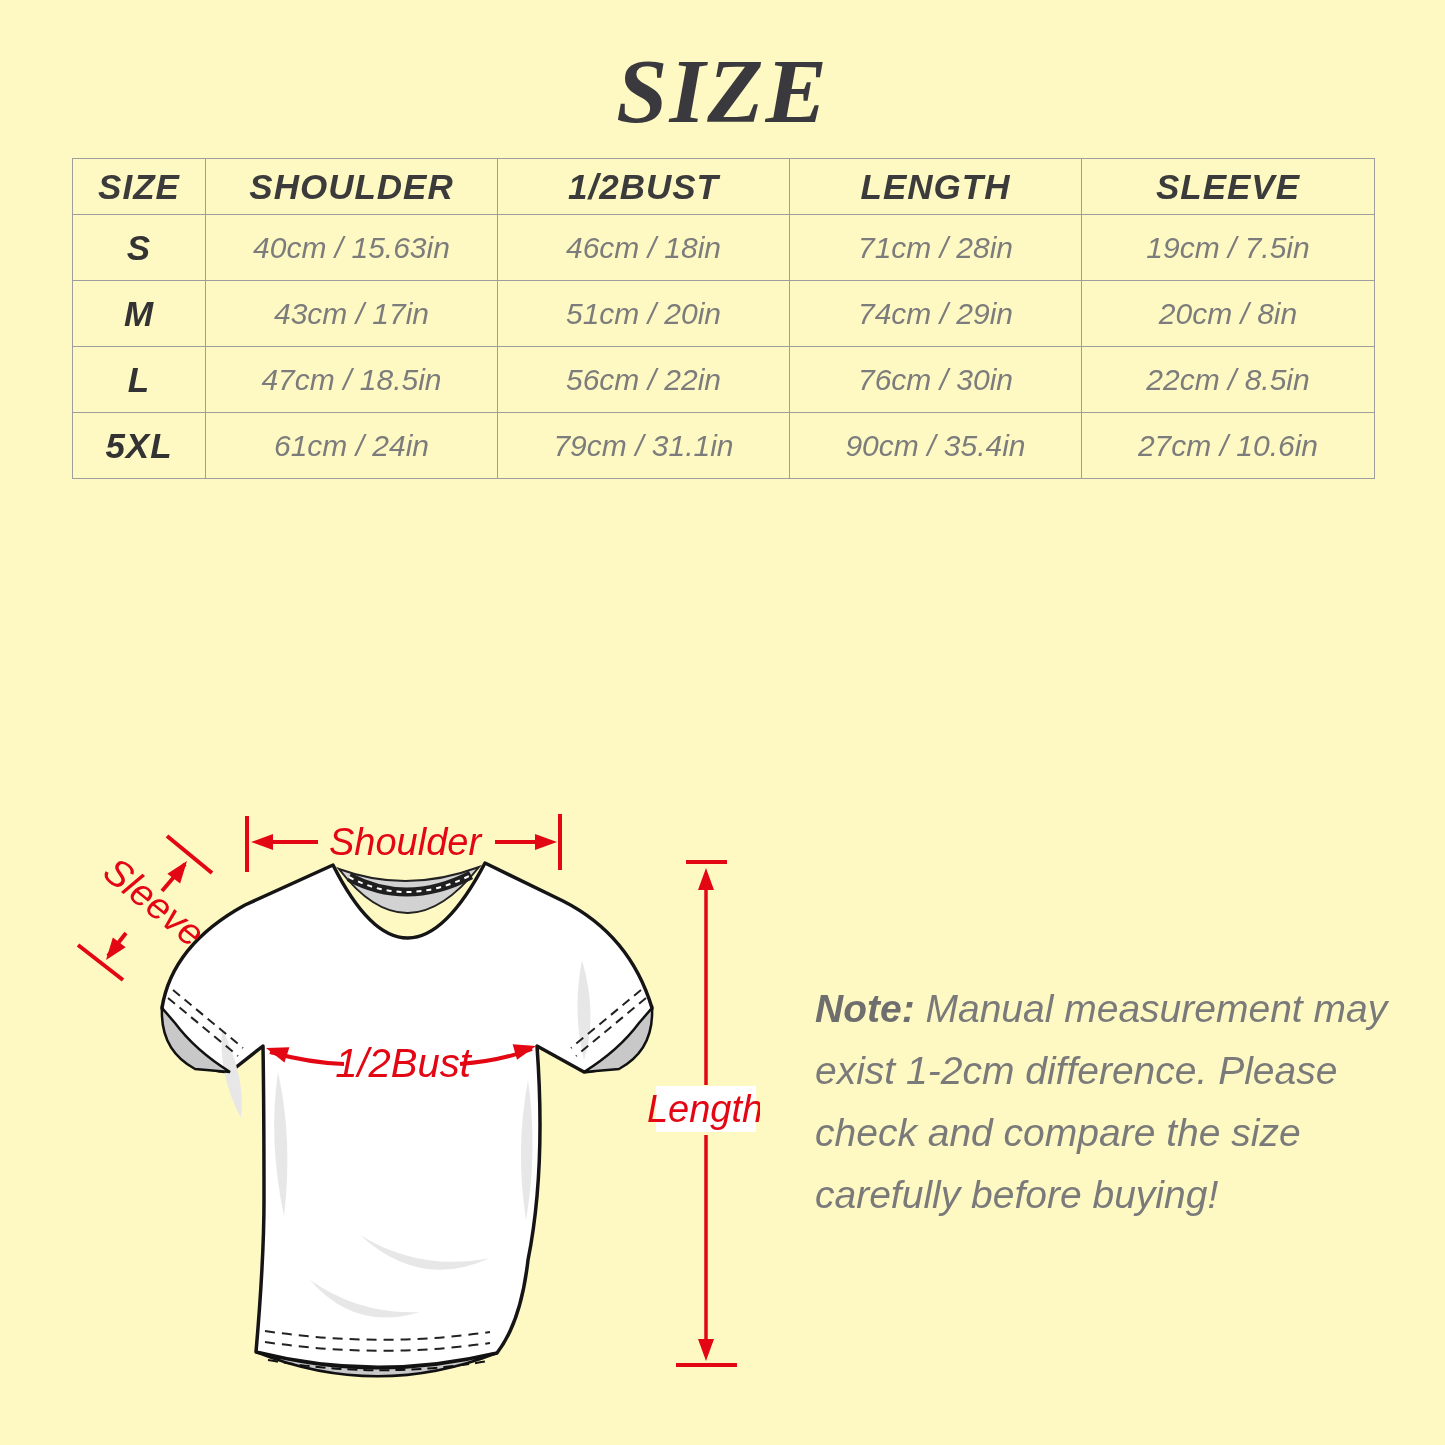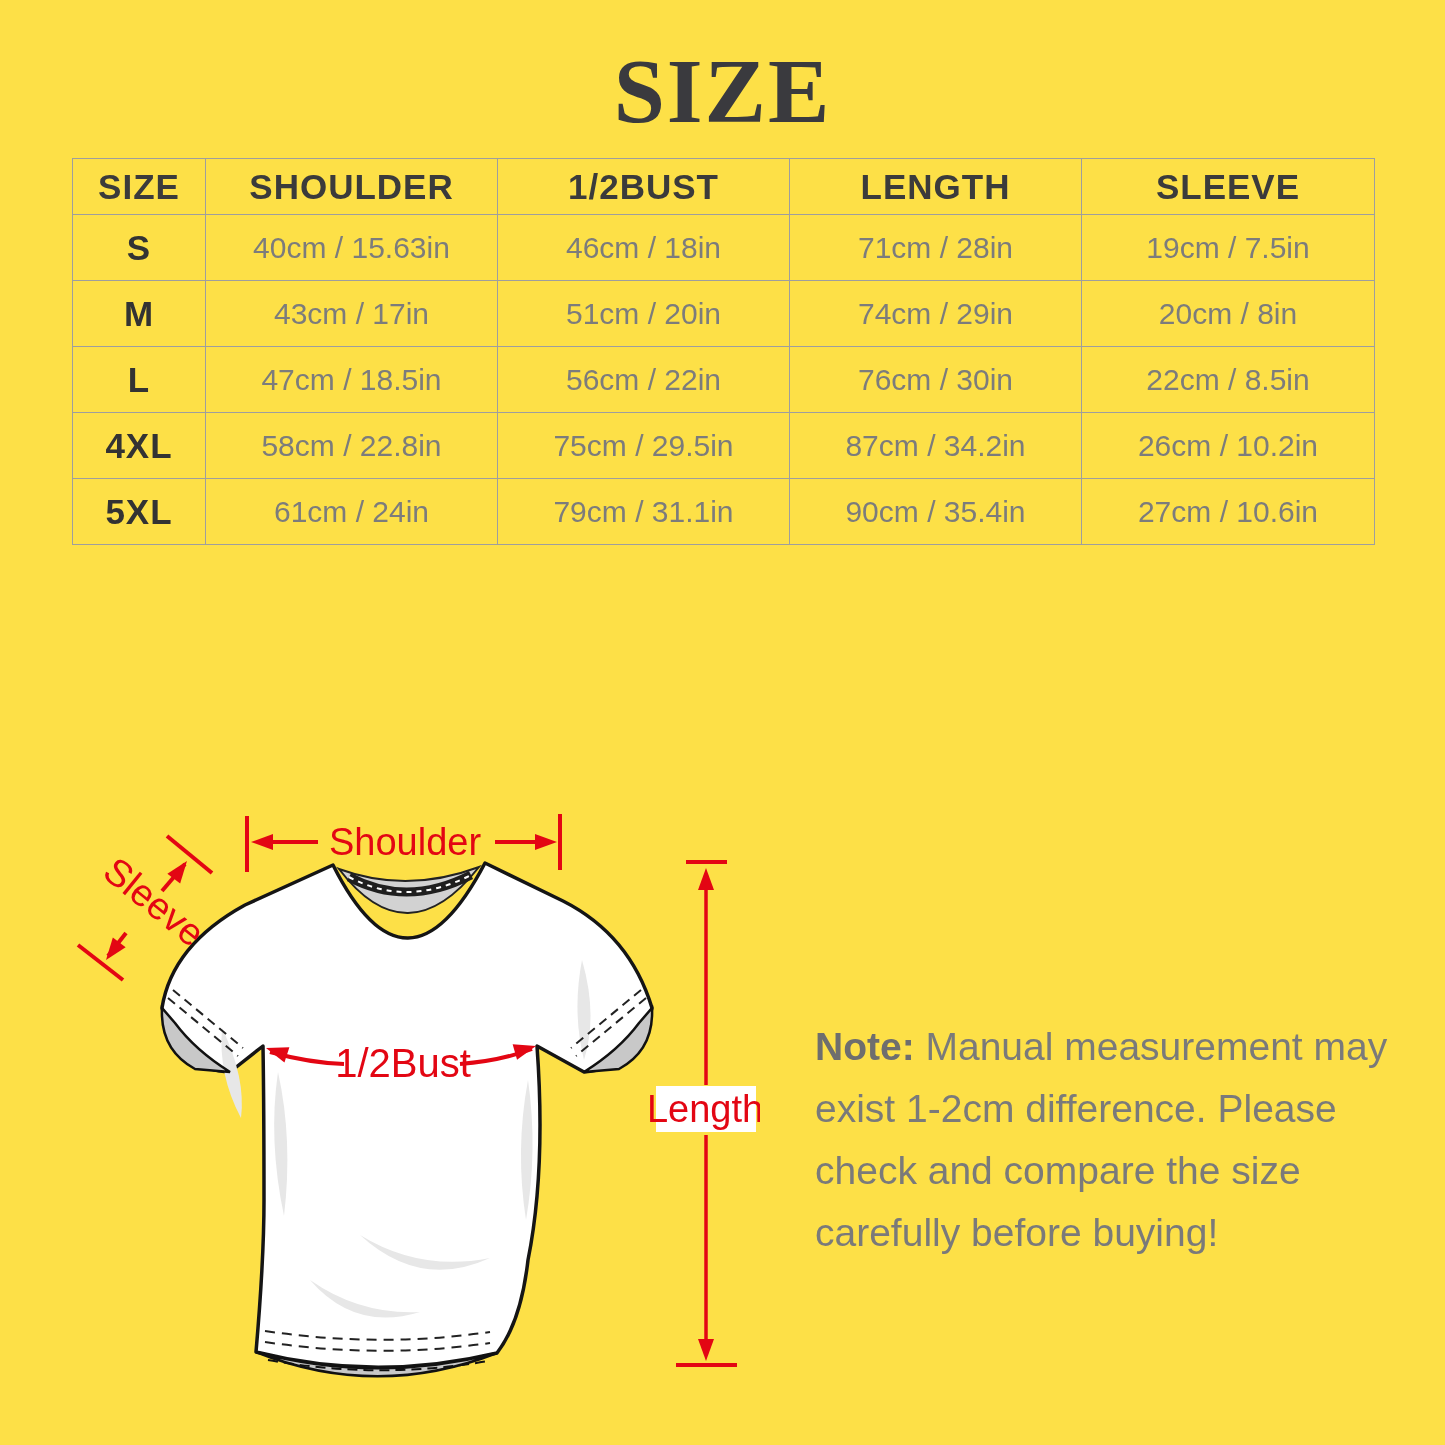--- a/index.html
+++ b/index.html
@@ -1,37 +1,37 @@
 <!DOCTYPE html>
 <html><head>
 <meta charset="utf-8">
 <style>
   html,body{margin:0;padding:0;background:#ffffff;}
   body{width:1445px;height:1445px;position:relative;overflow:hidden;
        font-family:"Liberation Sans","DejaVu Sans",sans-serif;}
-  .page{position:absolute;inset:0;background:#fde047;}
+  .page{position:absolute;inset:0;background:#fef9c3;font-style:italic;}
 
   .title{position:absolute;left:0;top:38px;width:1445px;text-align:center;
          font-family:"Liberation Serif","DejaVu Serif",serif;
          font-weight:bold;font-size:92px;color:#3a3a3e;letter-spacing:2px;}
 
   table.size-table{position:absolute;left:72px;top:158px;width:1302px;
          border-collapse:collapse;table-layout:fixed;}
   table.size-table th,table.size-table td{
          border:1.5px solid #9e9e9e;text-align:center;vertical-align:middle;
          padding:0;}
   table.size-table thead tr{height:56px;}
   table.size-table tbody tr{height:66px;}
   th.hdr{font-size:35px;font-weight:bold;color:#3b3b3b;letter-spacing:1px;}
   td.size-col{font-size:35px;font-weight:bold;color:#333333;letter-spacing:1px;}
   td.val{font-size:30px;font-weight:normal;color:#7c7c7c;}
 
   .diagram{position:absolute;left:60px;top:780px;width:700px;height:665px;}
 
-  .note{position:absolute;left:815px;top:1016px;width:585px;
+  .note{position:absolute;left:815px;top:978px;width:585px;
         font-size:39px;line-height:62px;color:#7a7a7a;}
   .note b{font-weight:bold;color:#6e6e6e;}
 </style>
 </head>
 <body>
 
 <div class="page">
 
   <div class="title">SIZE</div>
 
@@ -66,27 +66,20 @@
         <td class="val">51cm / 20in</td>
         <td class="val">74cm / 29in</td>
         <td class="val">20cm / 8in</td>
       </tr>
       <tr>
         <td class="size-col">L</td>
         <td class="val">47cm / 18.5in</td>
         <td class="val">56cm / 22in</td>
         <td class="val">76cm / 30in</td>
         <td class="val">22cm / 8.5in</td>
-      </tr>
-      <tr>
-        <td class="size-col">4XL</td>
-        <td class="val">58cm / 22.8in</td>
-        <td class="val">75cm / 29.5in</td>
-        <td class="val">87cm / 34.2in</td>
-        <td class="val">26cm / 10.2in</td>
       </tr>
       <tr>
         <td class="size-col">5XL</td>
         <td class="val">61cm / 24in</td>
         <td class="val">79cm / 31.1in</td>
         <td class="val">90cm / 35.4in</td>
         <td class="val">27cm / 10.6in</td>
       </tr>
     </tbody>
   </table>

